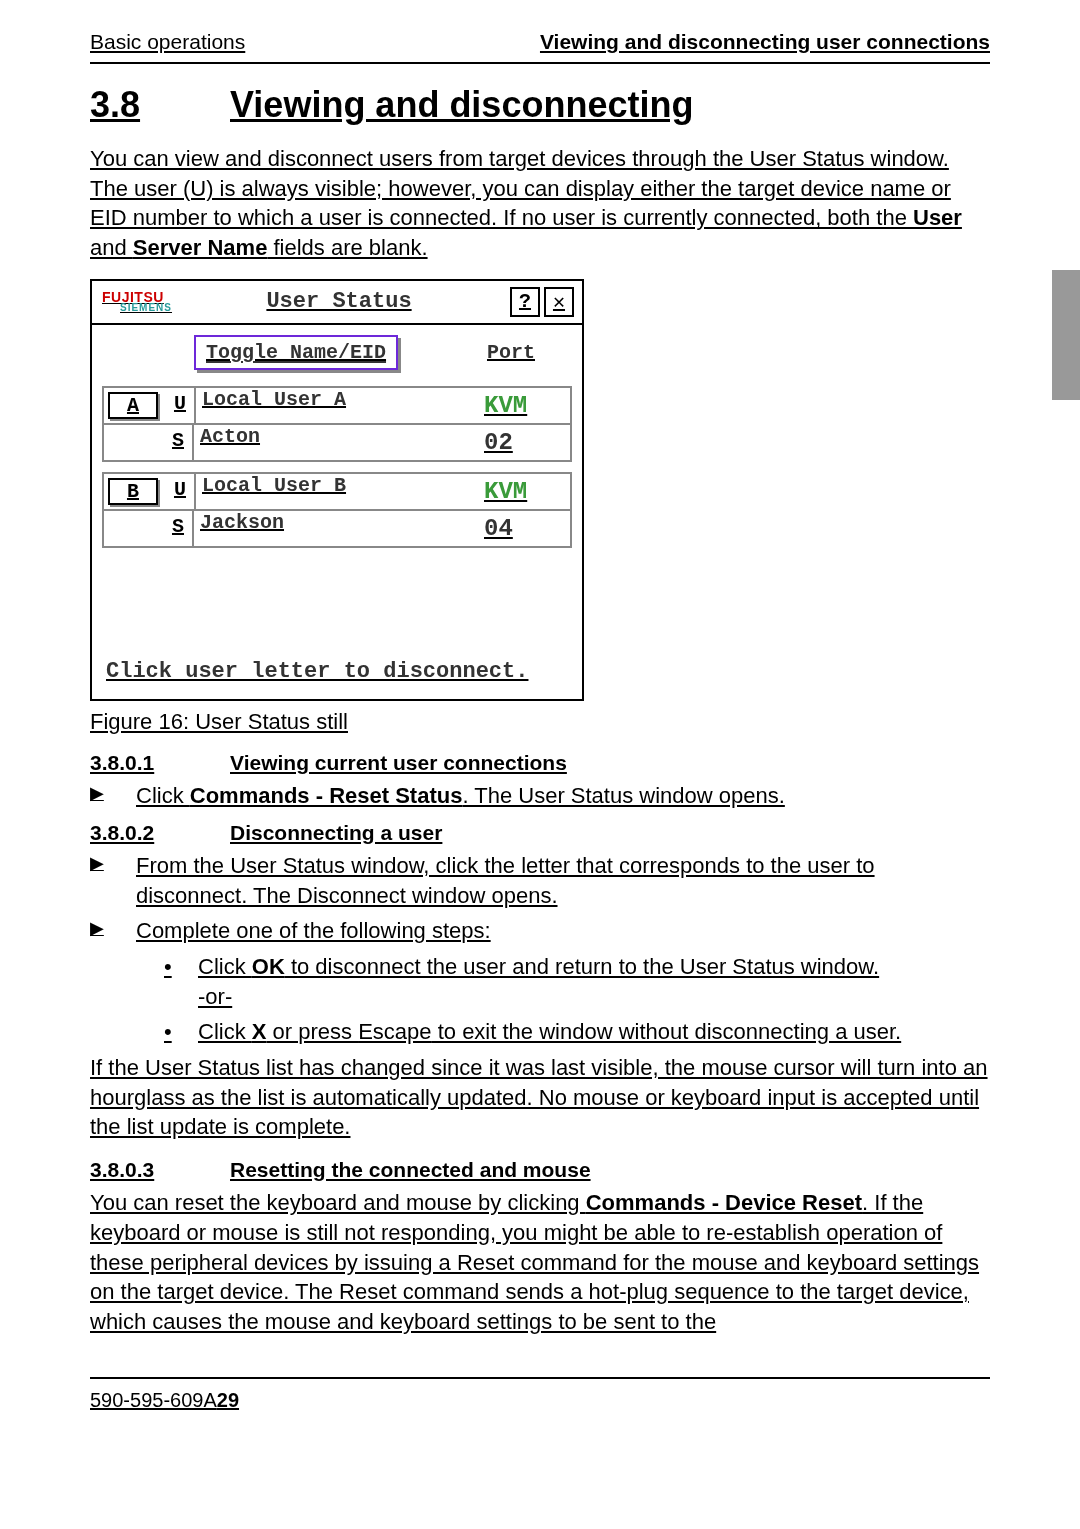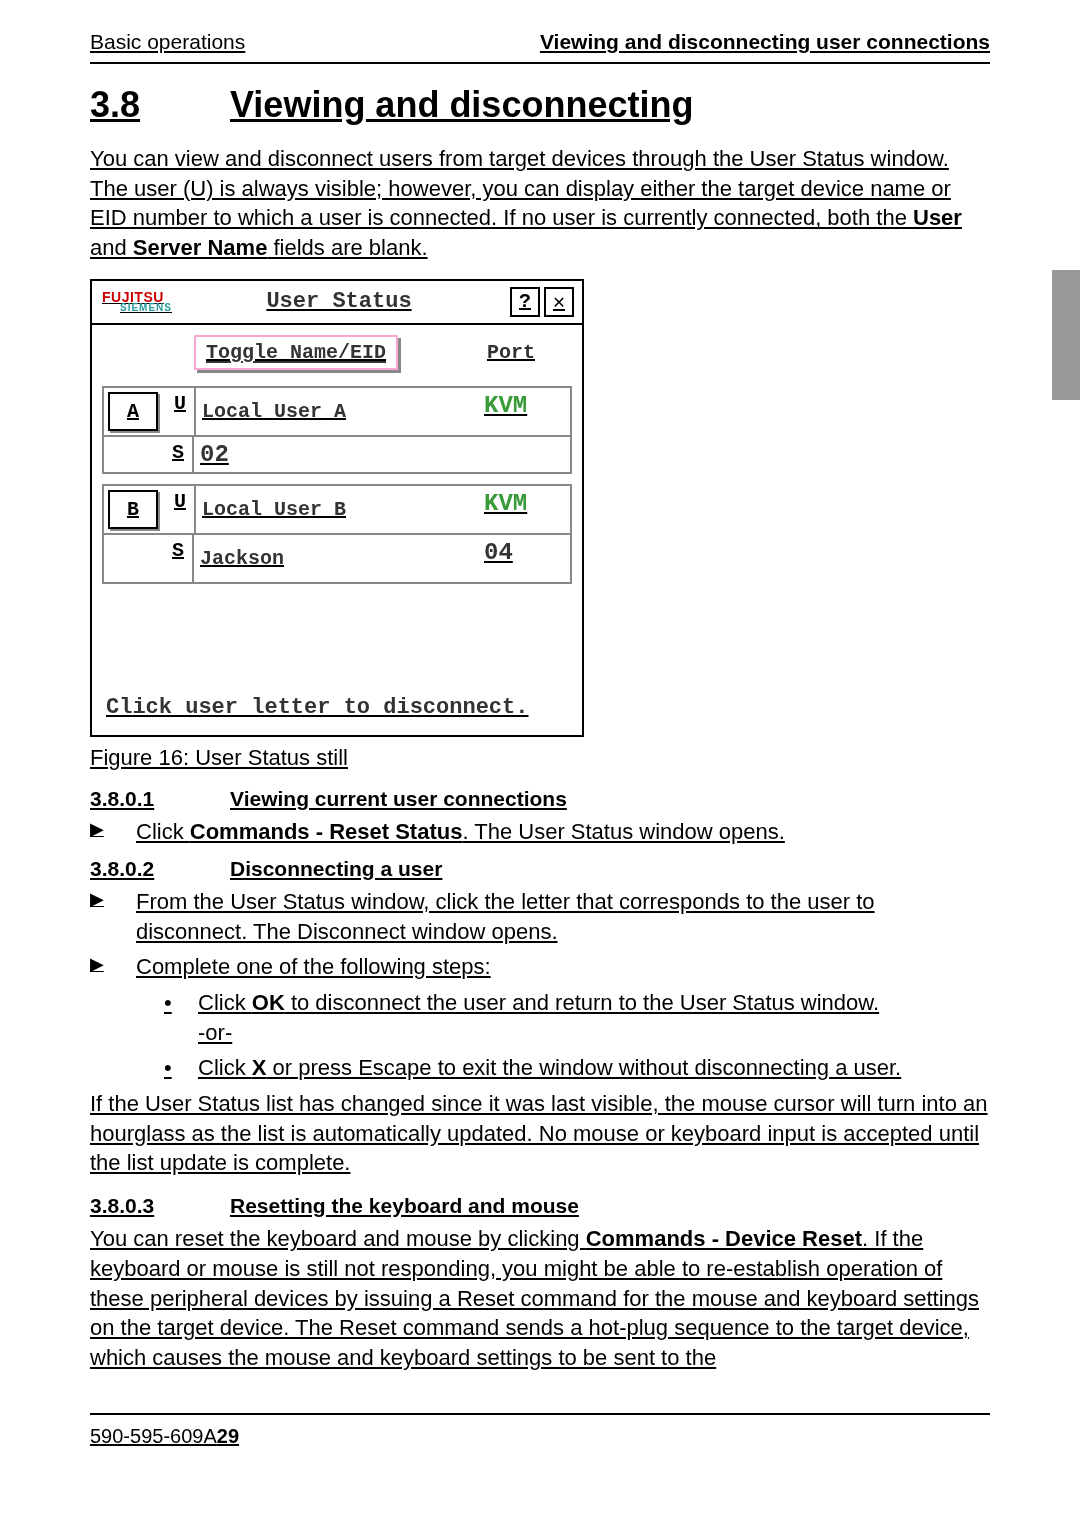--- a/index.html
+++ b/index.html
@@ -112,21 +112,21 @@
   }
   .us-toggle-row {
     display: flex;
     align-items: center;
     padding: 10px 12px 16px 12px;
     gap: 40px;
   }
   .us-toggle-btn {
     margin-left: 90px;
     padding: 4px 10px;
-    border: 2px solid #f9a8d4;
+    border: 2px solid #6d28d9;
     box-shadow: 3px 3px 0 #888;
     font-size: 20px;
     font-weight: bold;
     color: #333;
     text-decoration: underline;
     text-decoration-thickness: 2px;
     text-underline-offset: 3px;
     background: #fff;
   }
   .us-port-head {
@@ -165,21 +165,21 @@
     font-size: 20px;
     font-weight: bold;
     padding: 4px 0;
     border-right: 2px solid #888;
     text-align: center;
   }
   .us-name {
     flex: 1;
     font-size: 20px;
     font-weight: bold;
-    padding: 12px 6px;
+    padding: 0 6px;
     color: #333;
   }
   .us-port {
     width: 80px;
     font-size: 24px;
     font-weight: bold;
     padding: 4px 6px;
     color: #333;
   }
   .us-port.green {
@@ -296,20 +296,21 @@
     <div class="us-entry">
       <div class="us-entry-row row-top">
         <div class="us-letter-btn">A</div>
         <div class="us-type">U</div>
         <div class="us-name">Local User A</div>
         <div class="us-port green">KVM</div>
       </div>
       <div class="us-entry-row">
         <div class="us-cell-empty"></div>
         <div class="us-type">S</div>
+        <div class="us-name">Acton</div>
         <div class="us-port">02</div>
       </div>
     </div>
 
     <div class="us-entry">
       <div class="us-entry-row row-top">
         <div class="us-letter-btn">B</div>
         <div class="us-type">U</div>
         <div class="us-name">Local User B</div>
         <div class="us-port green">KVM</div>
@@ -360,21 +361,21 @@
   <div class="disc-row">
     <span class="disc">•</span>
     <span class="bullet-text">
       <span>Click </span><span class="inline-bold">X</span><span> or press </span><span class="underline">Escape</span><span> to exit the window without disconnecting a user.</span>
     </span>
   </div>
   <p class="body">If the User Status list has changed since it was last visible, the mouse cursor will turn into an hourglass as the list is automatically updated. No mouse or keyboard input is accepted until the list update is complete.</p>
 
   <div class="sub-row">
     <span class="sub-num">3.8.0.3</span>
-    <span>Resetting the keyboard and mouse</span>
+    <span>Resetting the connected and mouse</span>
   </div>
   <p class="body">
     <span>You can reset the keyboard and mouse by clicking </span><span class="inline-bold">Commands - Device Reset</span><span>. If the keyboard or mouse is still not responding, you might be able to re-establish operation of these peripheral devices by issuing a Reset command for the mouse and keyboard settings on the target device. The Reset command sends a hot-plug sequence to the target device, which causes the mouse and keyboard settings to be sent to the</span>
   </p>
 
   <div class="footer-rule">
     <span>590-595-609A</span>
     <span class="footer-right">29</span>
   </div>
 </div>

